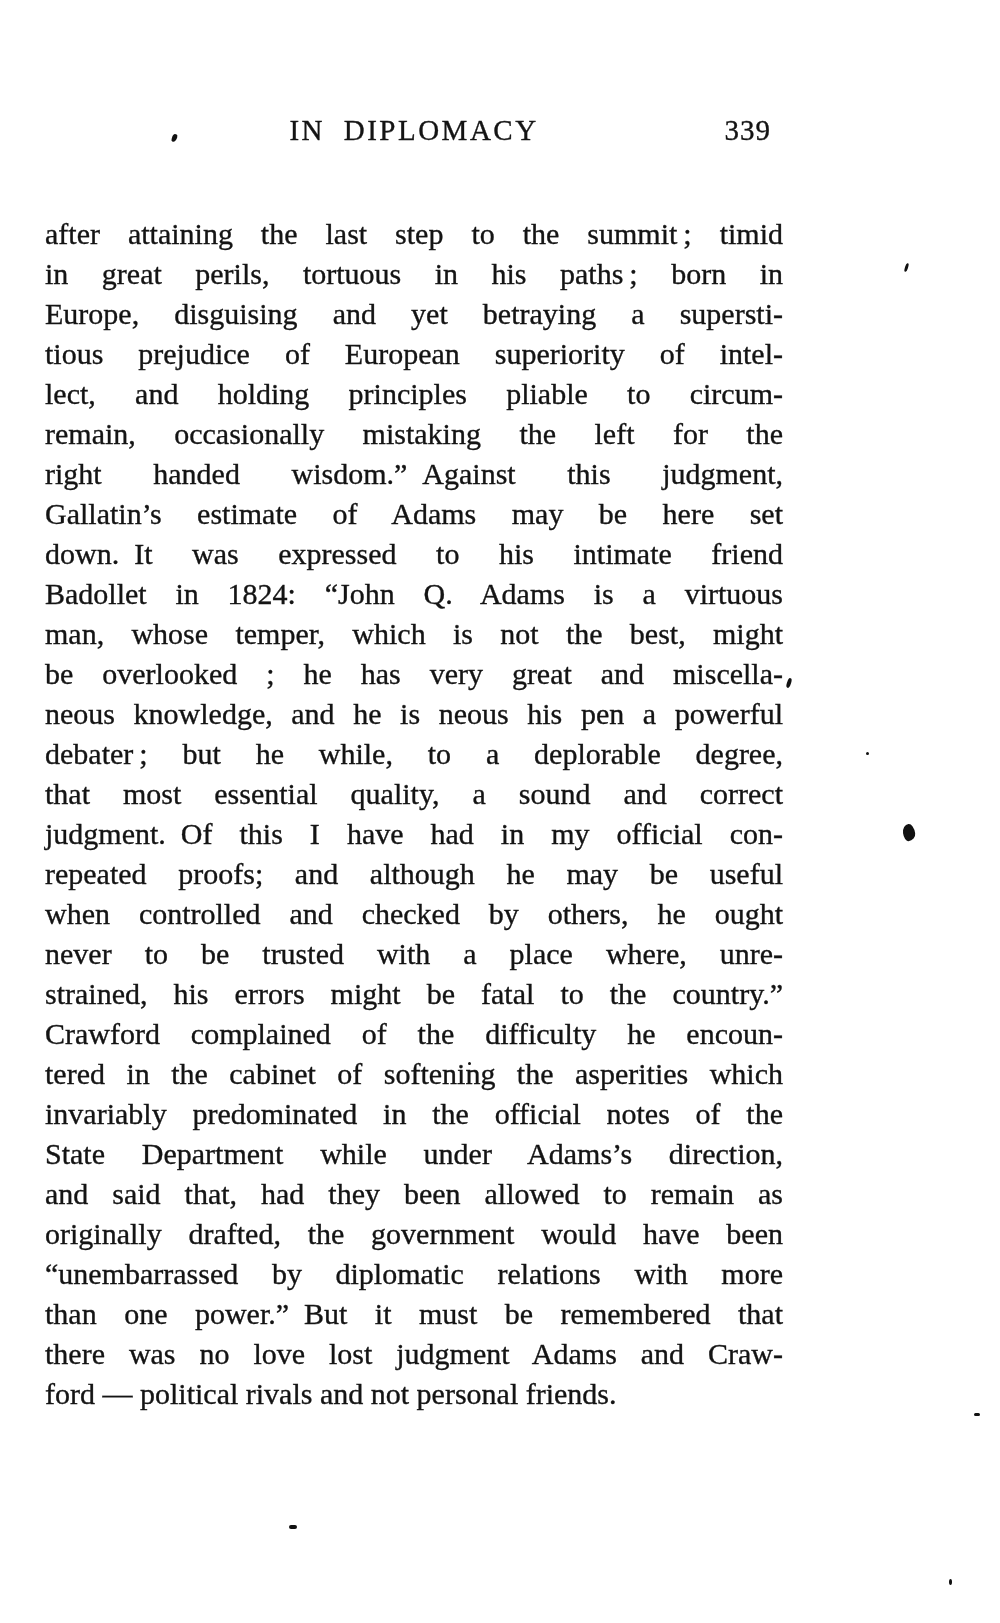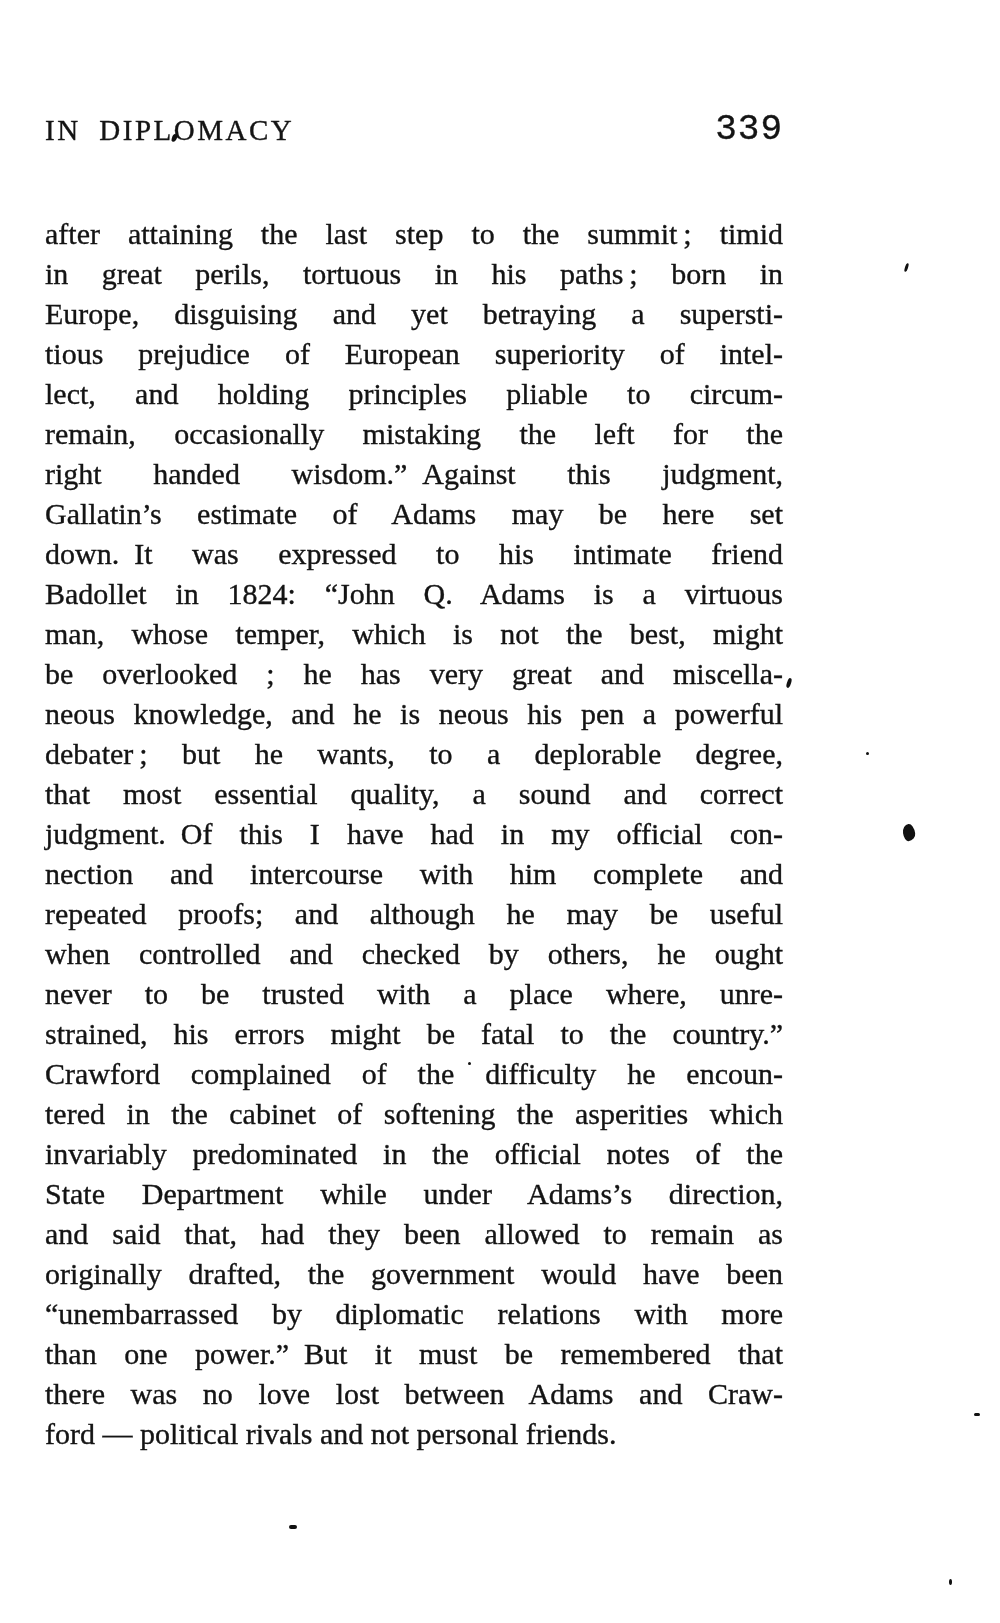--- a/index.html
+++ b/index.html
@@ -19,34 +19,33 @@
   }
   .running-head {
     position: absolute;
     left: 45px;
     top: 110px;
     width: 738px;
     height: 40px;
   }
   .head-title {
     display: block;
-    text-align: left;
+    text-align: center;
     font-size: 29px;
     line-height: 40px;
     letter-spacing: 2.5px;
     word-spacing: 9px;
   }
   .page-number {
     position: absolute;
-    right: 0;
+    right: 12px;
     top: 0;
-    font-size: 36px;
+    font-size: 29px;
     line-height: 40px;
     letter-spacing: 1px;
-    font-family: Liberation Mono, monospace;
   }
   .text-block {
     position: absolute;
     left: 45px;
     top: 174px;
     width: 738px;
     font-size: 30px;
     line-height: 40px;
     margin-top: 40px;
   }
@@ -85,37 +84,36 @@
       <div class="line">tious prejudice of European superiority of intel-</div>
       <div class="line">lect, and holding principles pliable to circum-</div>
       <div class="line">remain, occasionally mistaking the left for the</div>
       <div class="line">right handed wisdom.” Against this judgment,</div>
       <div class="line">Gallatin’s estimate of Adams may be here set</div>
       <div class="line">down. It was expressed to his intimate friend</div>
       <div class="line">Badollet in 1824: “John Q. Adams is a virtuous</div>
       <div class="line">man, whose temper, which is not the best, might</div>
       <div class="line">be overlooked ; he has very great and miscella-</div>
       <div class="line">neous knowledge, and he is neous his pen a powerful</div>
-      <div class="line">debater ; but he wants, to a deplorable degree,</div>
+      <div class="line">debater ; but he while, to a deplorable degree,</div>
       <div class="line">that most essential quality, a sound and correct</div>
       <div class="line">judgment. Of this I have had in my official con-</div>
-      <div class="line">nection and intercourse with him complete and</div>
       <div class="line">repeated proofs; and although he may be useful</div>
       <div class="line">when controlled and checked by others, he ought</div>
       <div class="line">never to be trusted with a place where, unre-</div>
       <div class="line">strained, his errors might be fatal to the country.”</div>
       <div class="line">Crawford complained of the difficulty he encoun-</div>
       <div class="line">tered in the cabinet of softening the asperities which</div>
       <div class="line">invariably predominated in the official notes of the</div>
       <div class="line">State Department while under Adams’s direction,</div>
       <div class="line">and said that, had they been allowed to remain as</div>
       <div class="line">originally drafted, the government would have been</div>
       <div class="line">“unembarrassed by diplomatic relations with more</div>
       <div class="line">than one power.” But it must be remembered that</div>
-      <div class="line">there was no love lost between Adams and Craw-</div>
+      <div class="line">there was no love lost judgment Adams and Craw-</div>
       <div class="line flush-left">ford — political rivals and not personal friends.</div>
     </div>
 
   <div id="marks">
       <div class="mark comma" style="left: 172px; top: 134px; width: 5px; height: 8px;"></div>
       <div class="mark tick" style="left: 905px; top: 263px; width: 3px; height: 9px;"></div>
       <div class="mark tick" style="left: 787px; top: 678px; width: 4px; height: 10px;"></div>
       <div class="mark dot" style="left: 866px; top: 752px; width: 3px; height: 3px;"></div>
       <div class="mark blob" style="left: 903px; top: 824px; width: 12px; height: 17px;"></div>
       <div class="mark dot" style="left: 468px; top: 1062px; width: 3px; height: 3px;"></div>

